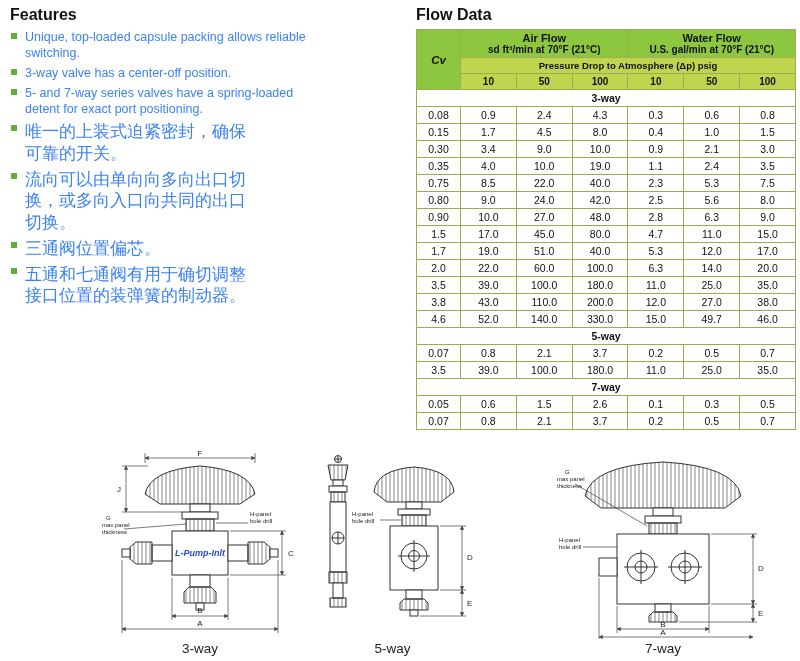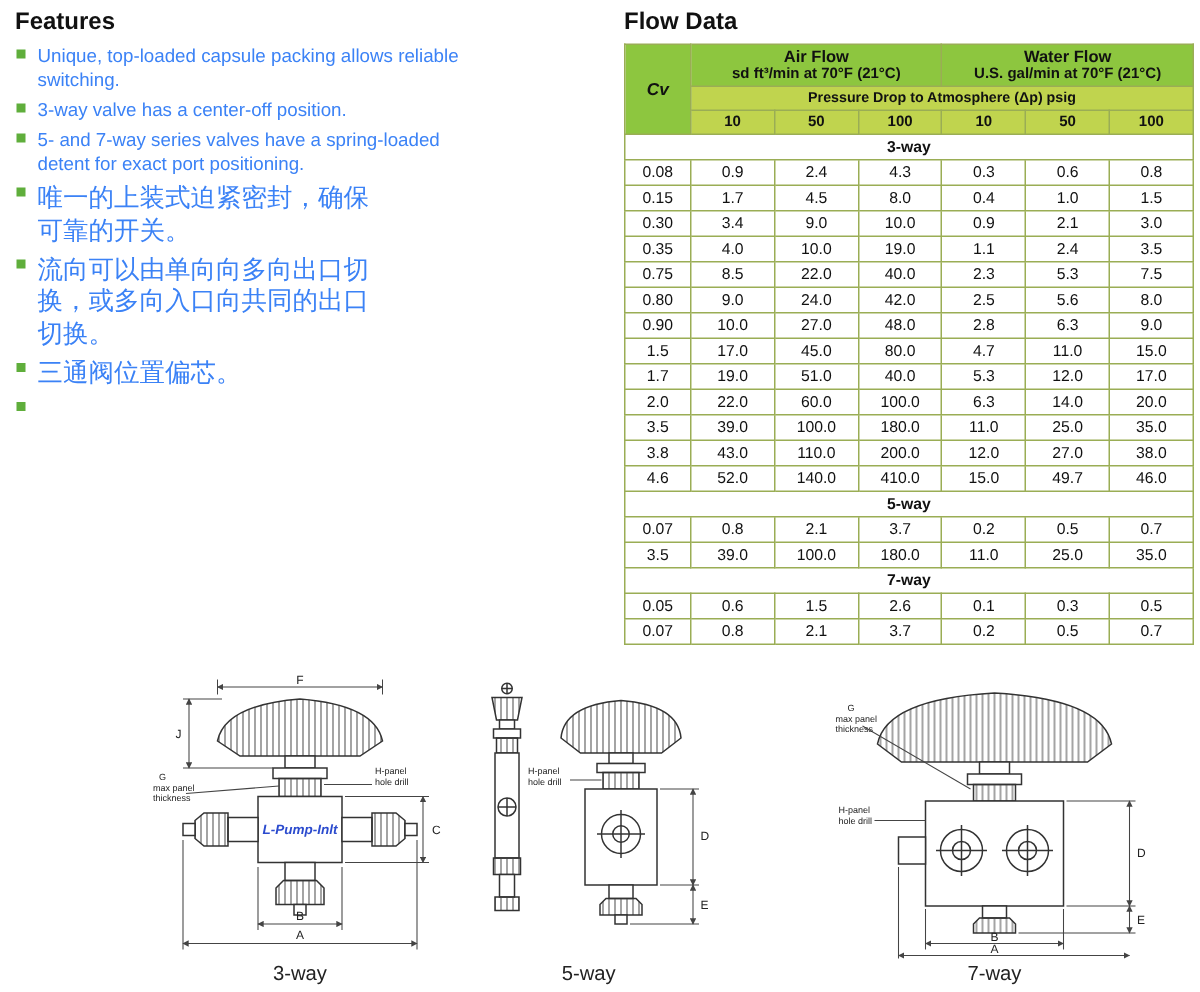--- a/index.html
+++ b/index.html
@@ -51,21 +51,21 @@
     <ul class="feat-list">
       <li><span class="bullet"></span><span>Unique, top-loaded capsule packing allows reliable switching.</span></li>
       <li><span class="bullet"></span><span>3-way valve has a center-off position.</span></li>
       <li><span class="bullet"></span><span>5- and 7-way series valves have a spring-loaded detent for exact port positioning.</span></li>
     </ul>
 
     <ul class="feat-list cn-list">
       <li><span class="bullet"></span><span>唯一的上装式迫紧密封，确保可靠的开关。</span></li>
       <li><span class="bullet"></span><span>流向可以由单向向多向出口切换，或多向入口向共同的出口切换。</span></li>
       <li><span class="bullet"></span><span>三通阀位置偏芯。</span></li>
-      <li><span class="bullet"></span></li>
+      <li><span class="bullet"></span><span>五通和七通阀有用于确切调整接口位置的装弹簧的制动器。</span></li>
     </ul>
   </div>
 
   <div class="right-col">
     <h2 class="section-title">Flow Data</h2>
     <table class="flow-table">
       <colgroup>
         <col class="c-cv">
           <col>
           <col>
@@ -207,21 +207,21 @@
             <td>110.0</td>
             <td>200.0</td>
             <td>12.0</td>
             <td>27.0</td>
             <td>38.0</td>
           </tr>
           <tr>
             <td>4.6</td>
             <td>52.0</td>
             <td>140.0</td>
-            <td>410.0</td>
+            <td>330.0</td>
             <td>15.0</td>
             <td>49.7</td>
             <td>46.0</td>
           </tr>
           <tr class="section-row">
             <td colspan="7">5-way</td>
           </tr>
           <tr>
             <td>0.07</td>
             <td>0.8</td>

